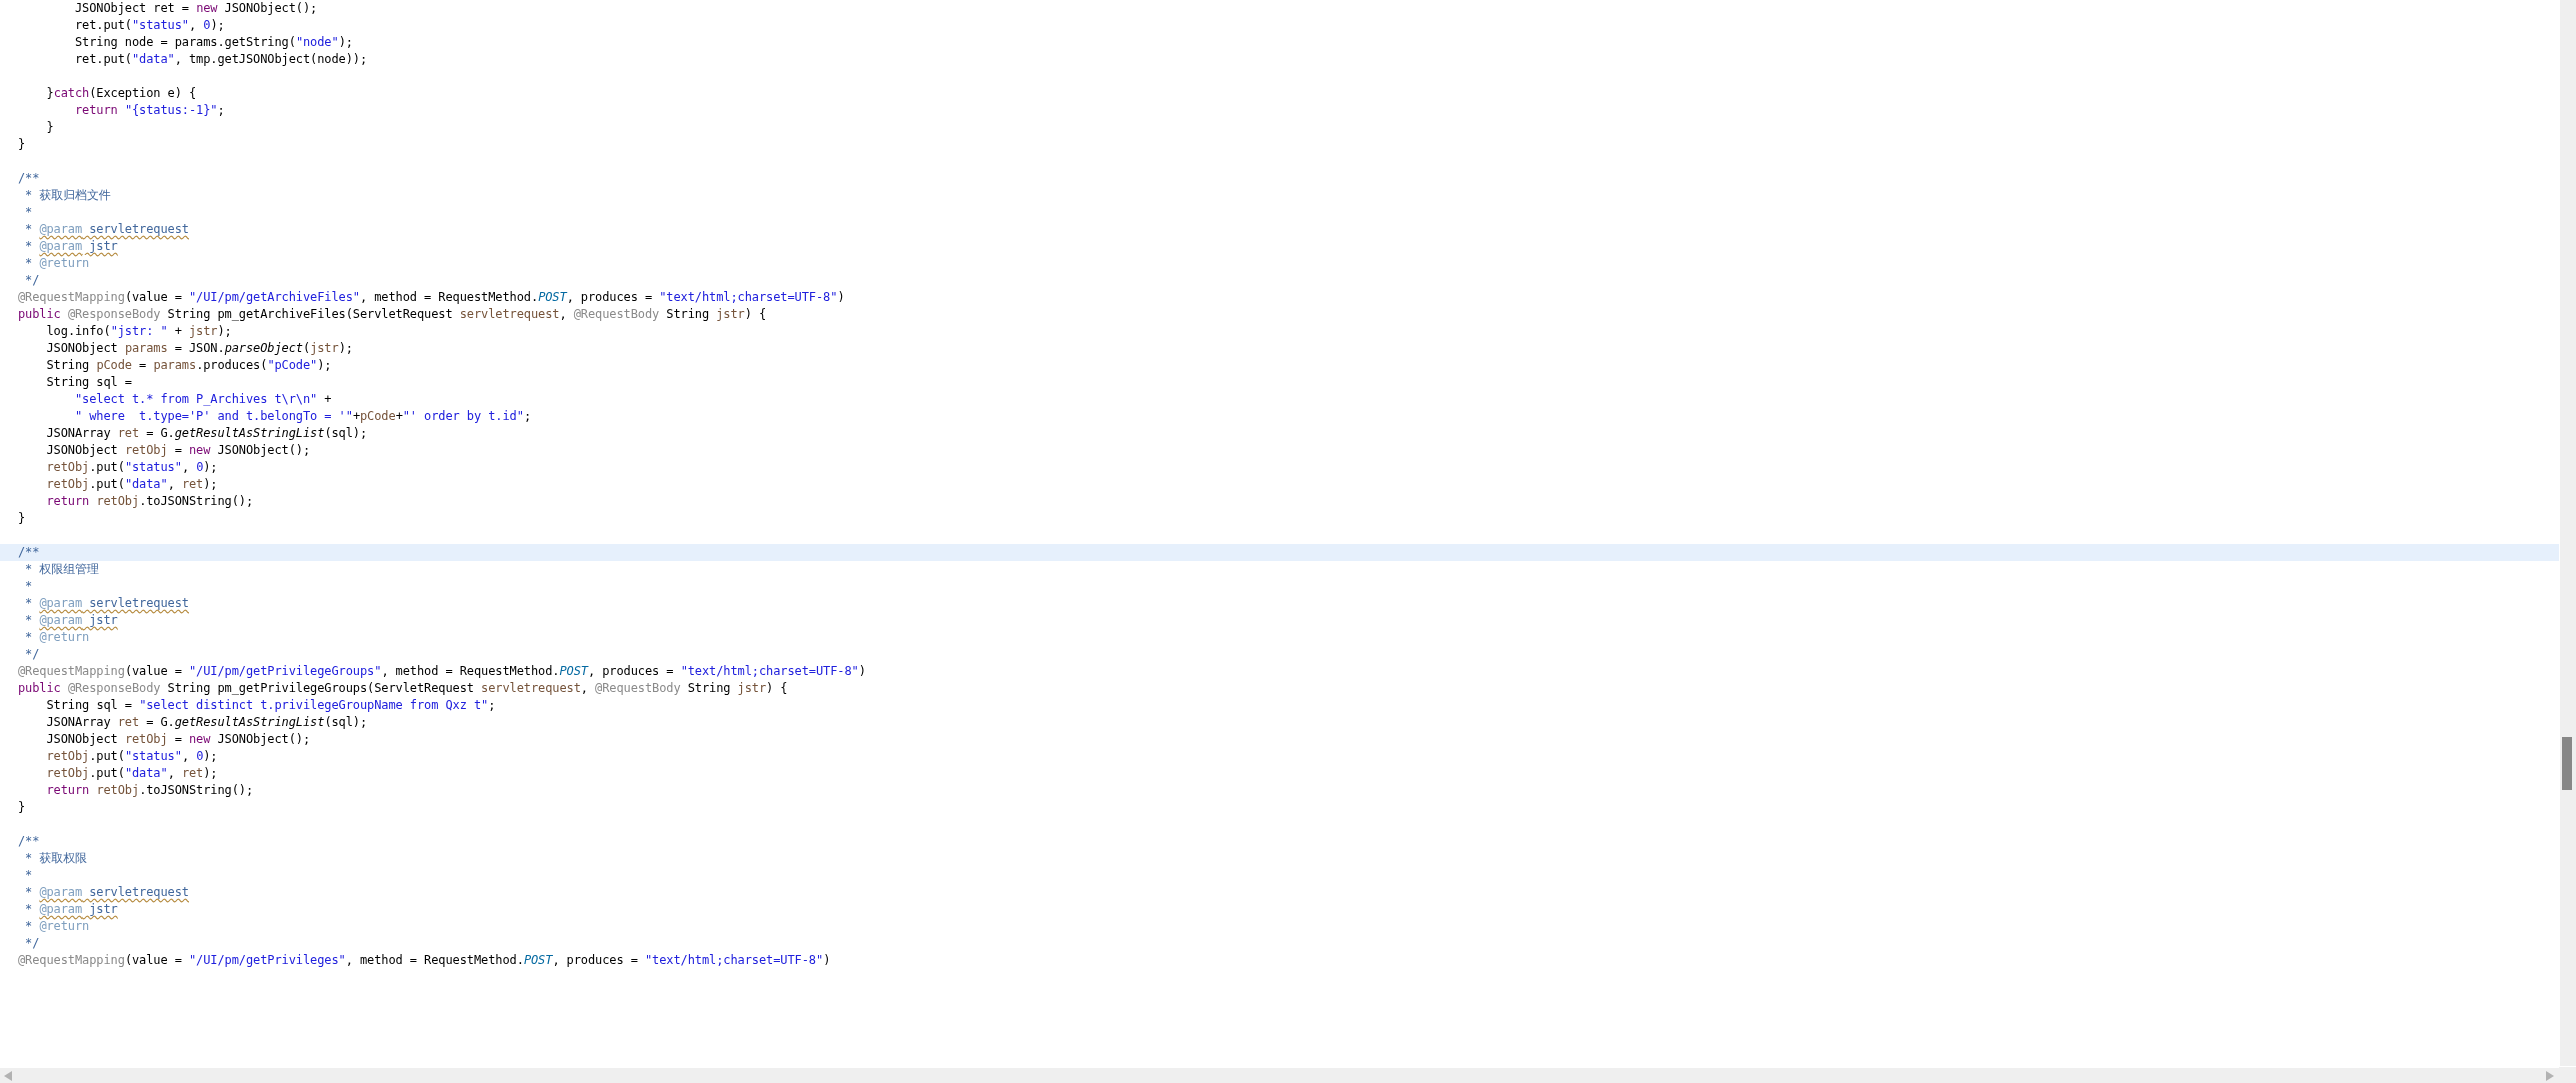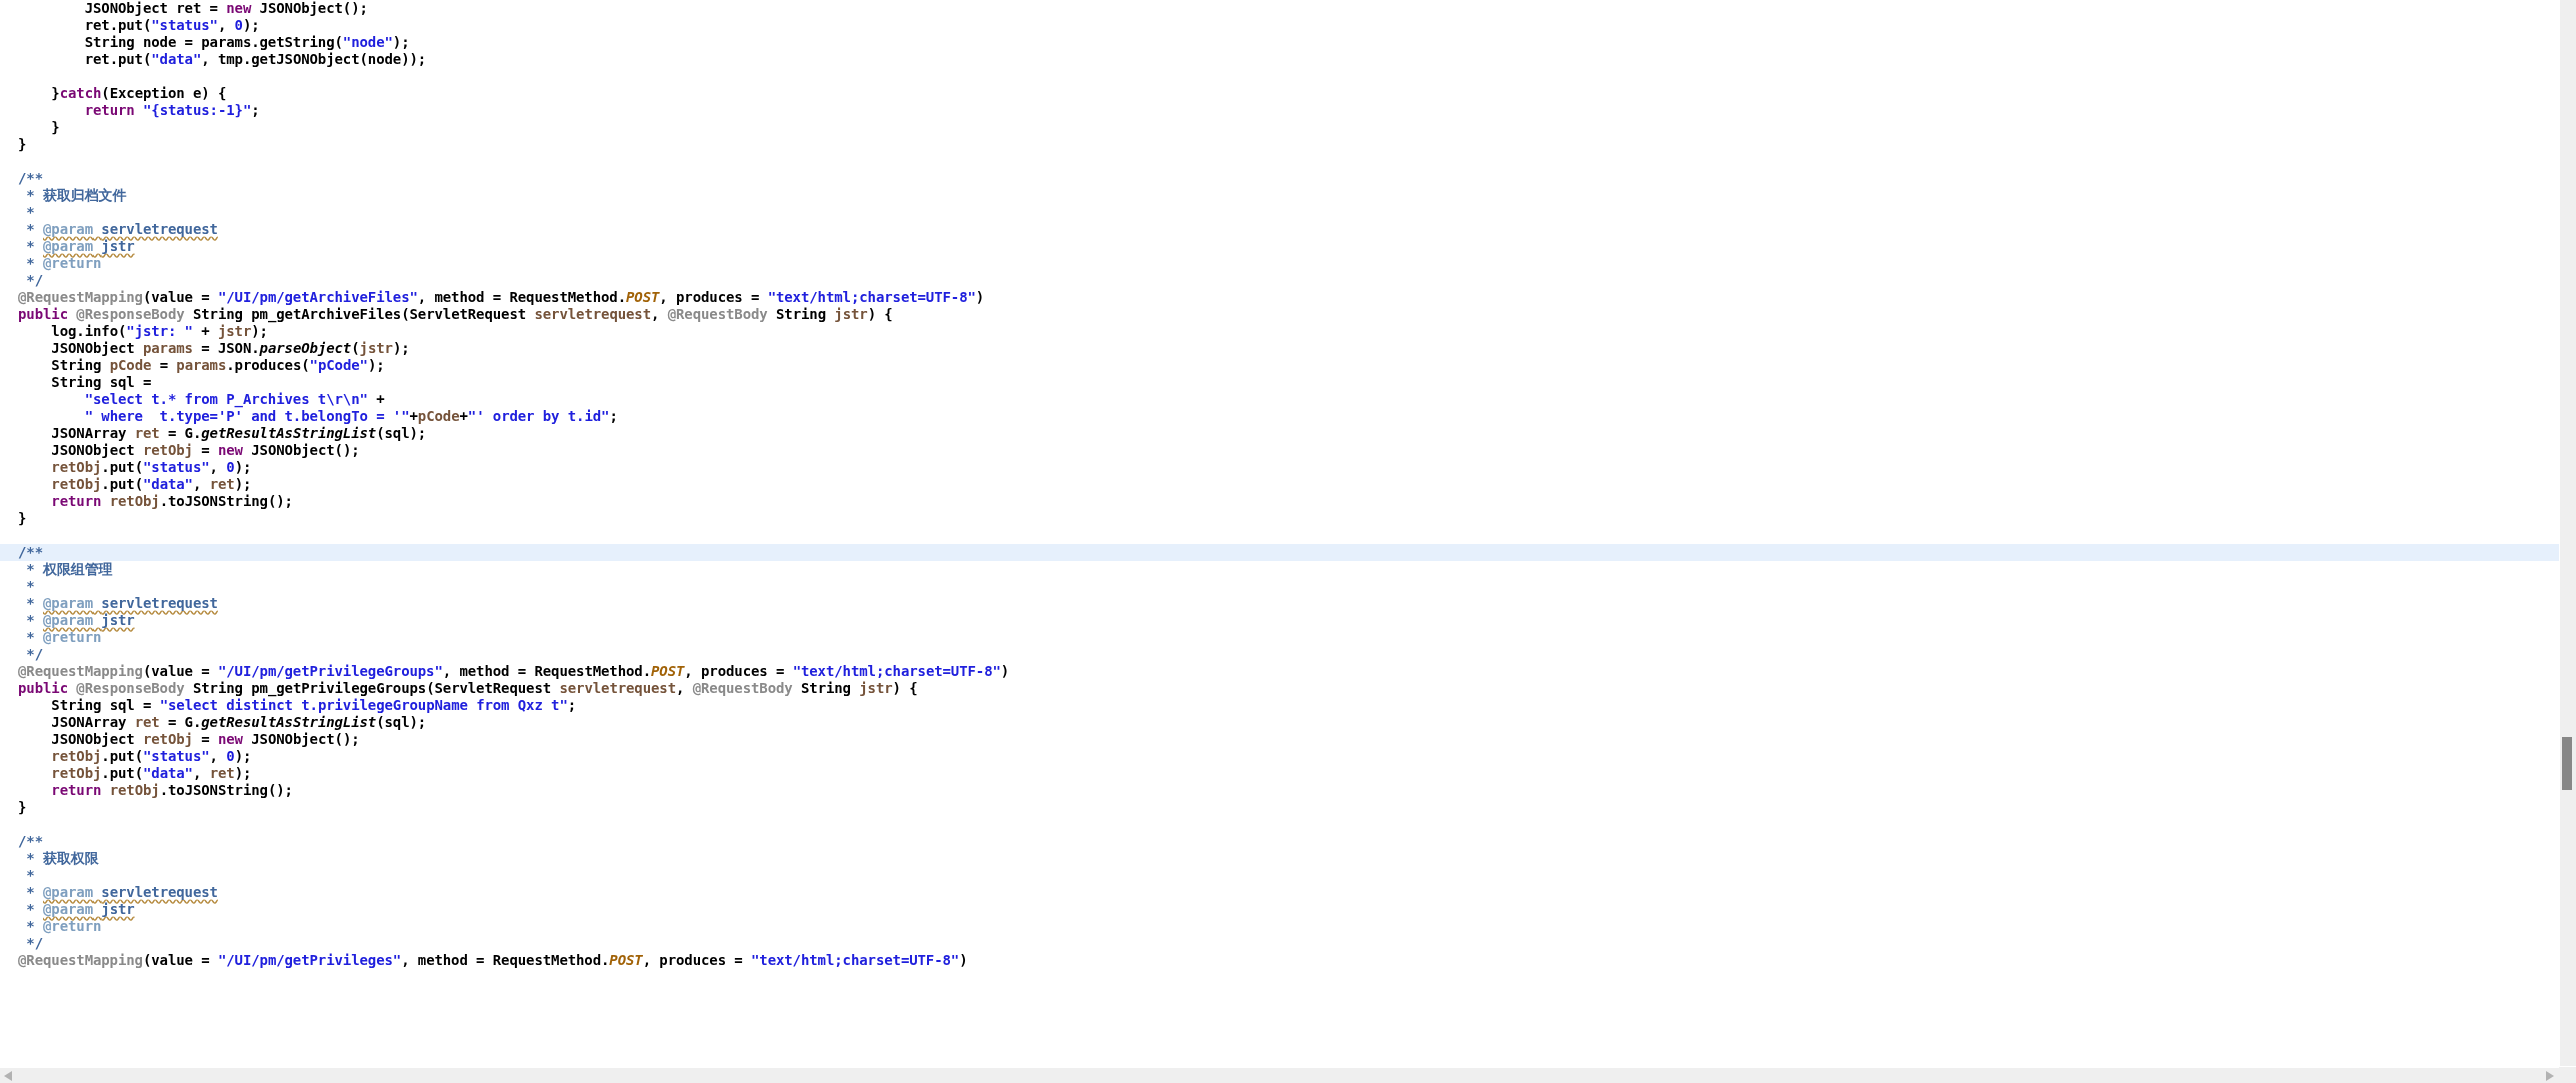--- a/index.html
+++ b/index.html
@@ -30,22 +30,22 @@
     height: 1066px;
     background: #ffffff;
     overflow: hidden;
   }
 
   .code-line {
     position: relative;
     height: 17px;
     line-height: 17px;
     font-family: "DejaVu Sans Mono", "Liberation Mono", monospace;
-    font-size: 14px;
-    font-weight: bold;
+    font-size: 12px;
+    font-weight: normal;
     white-space: pre;
     color: #000000;
     padding-left: 18px;
     letter-spacing: -0.1px;
   }
   .code-line.highlighted {
     background: #e6f0fc;
     width: 2559px;
   }
 
@@ -53,21 +53,21 @@
   .t-kw      { color: #7a0874; }            
   .t-str     { color: #2020dd; }            
   .t-num     { color: #1b1bdc; }            
   .t-plain   { color: #000000; }
   .t-cmt     { color: #41679c; }            
   .t-cmt-tag { color: #7f9fbf; margin-top: 40px; }            
   .t-anno    { color: #8a8a8a; }            
   .t-param   { color: #75533a; }            
   .t-field   { color: #000000; }            
   .t-static  { color: #000000; font-style: italic; }  
-  .t-staticf { color: #a16207; font-style: italic; }  
+  .t-staticf { color: #0369a1; font-style: italic; }  
 
   .squiggle {
     text-decoration: underline wavy #b58a3e;
     text-decoration-skip-ink: none;
     text-underline-offset: 2.4px;
   }
 
   
   #vertical-scrollbar {
     position: absolute;

